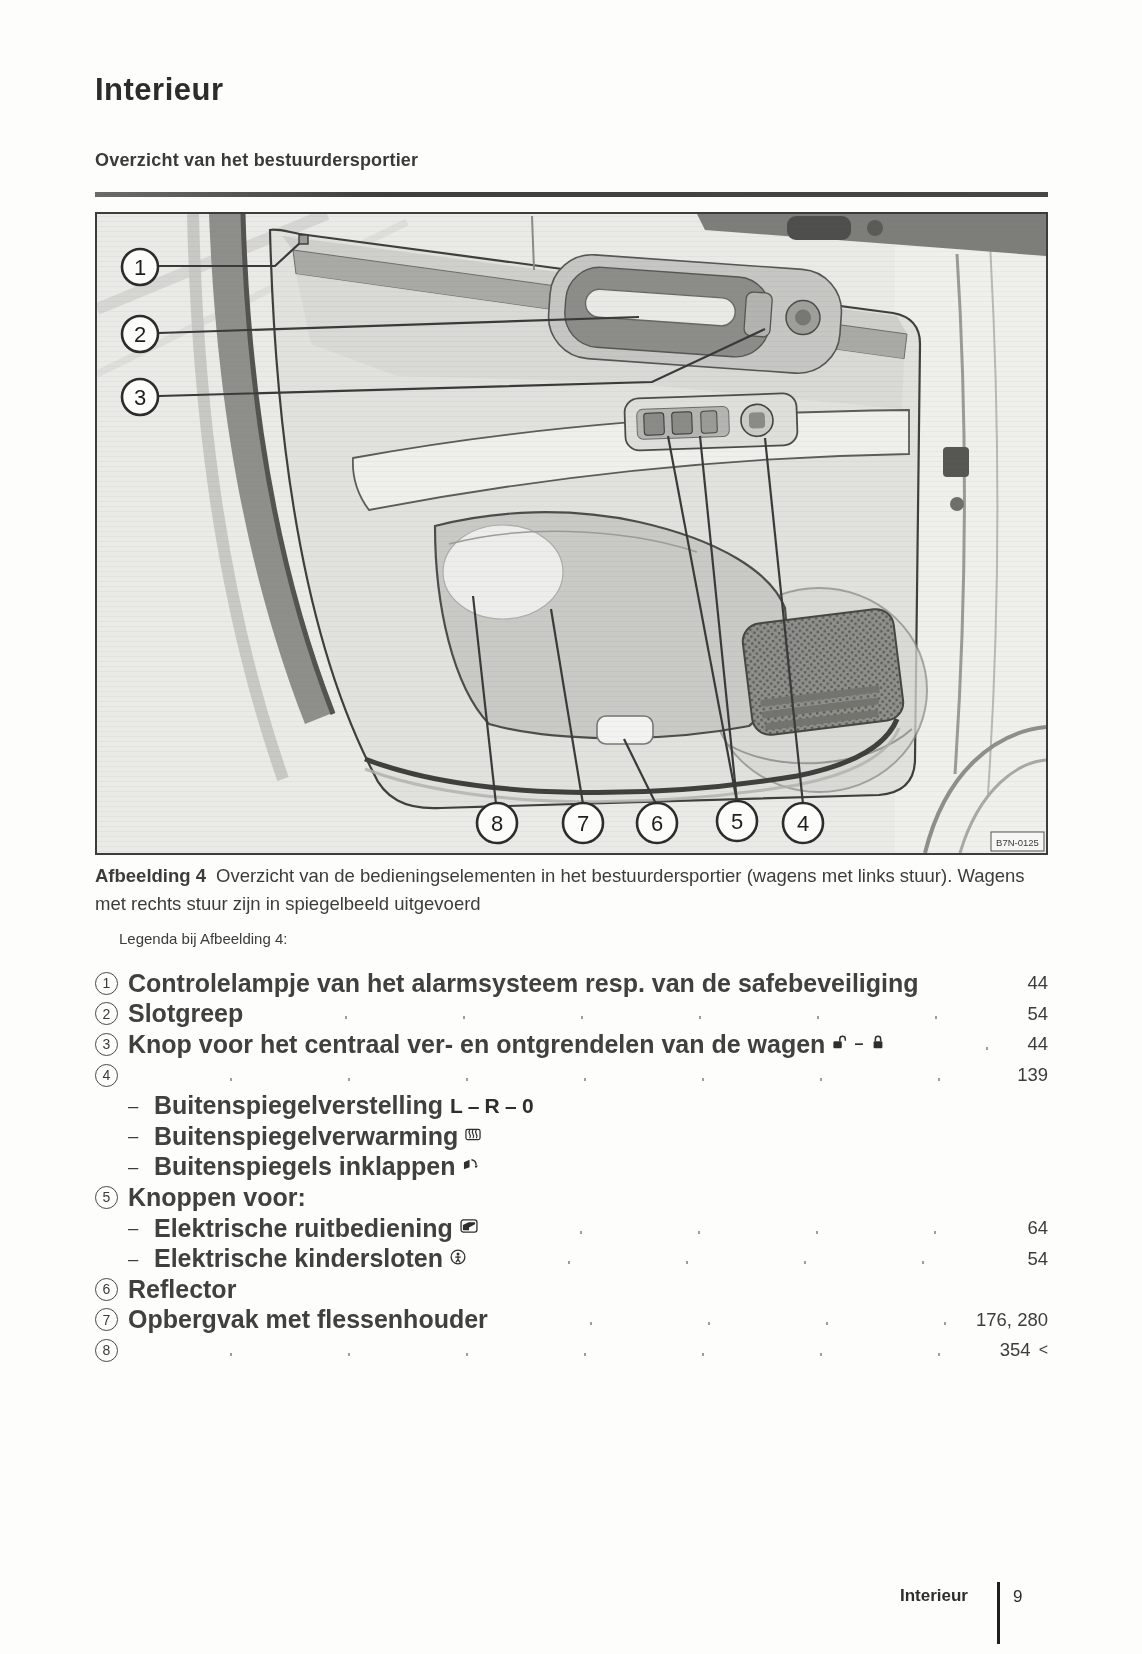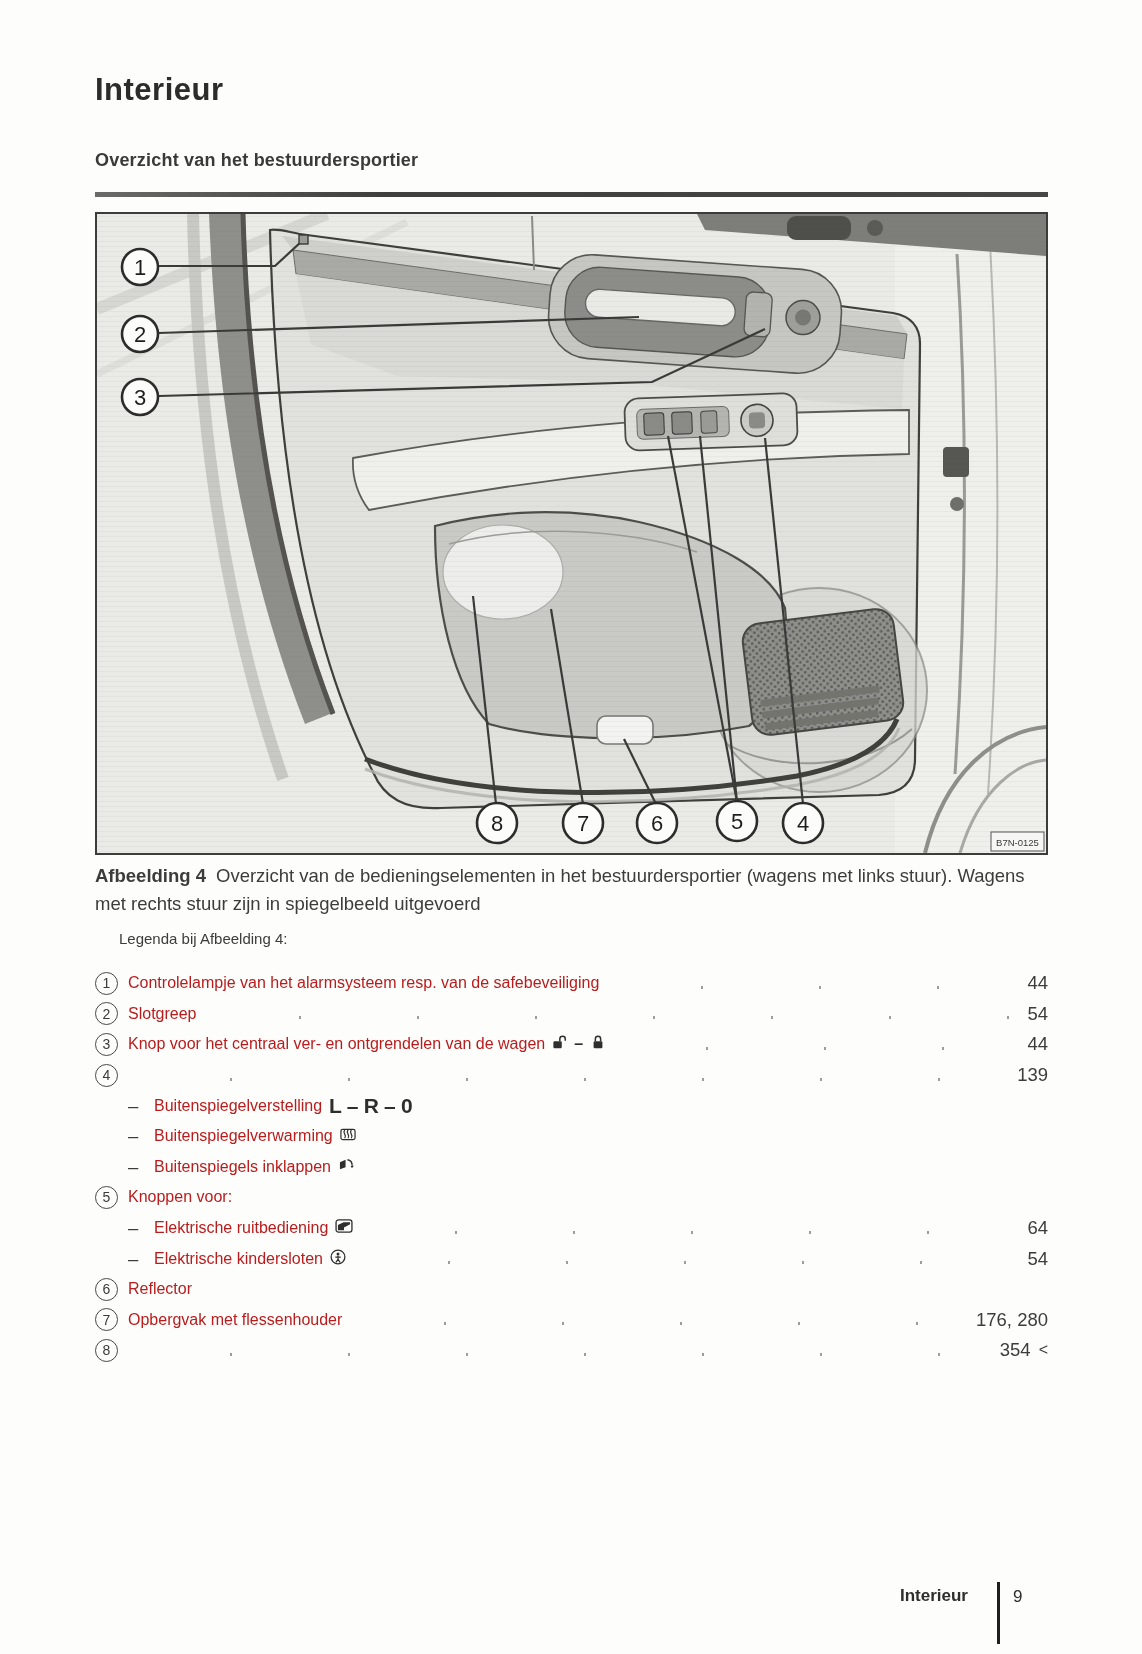--- a/index.html
+++ b/index.html
@@ -42,21 +42,21 @@
   }
   .legend-row{display:flex; align-items:center; height:30.6px;}
   .num-col{width:33px; flex:none; display:flex; align-items:center;}
   .lnum{
     width:23px; height:23px; border:1.6px solid #474745; border-radius:50%;
     font-size:14px; color:#3a3a38; display:flex; align-items:center;
     justify-content:center; box-sizing:border-box; background:#fdfdfc;
   }
   .dash-col{width:22px; flex:none; color:#3c3c3a; font-size:18.5px;}
   .sub .ltext{margin-left:4px;}
-  .ltext{font-size:16px; color:#b91c1c; white-space:nowrap;}
+  .ltext{font-size:25px; color:#404040; white-space:nowrap;font-weight:bold;}
   .suffix{font-weight:700; font-size:21px; letter-spacing:-.3px; margin-left:7px; color:#2e2e2c;}
   .icn{display:inline-block; vertical-align:-2px; margin-left:7px;}
   .icn-sep{margin:0 2px 0 6px; font-weight:700; color:#2e2e2c;}
   .leader{
     flex:1; height:7px; margin:10px 10px 0 14px; opacity:.5;
     background-image:radial-gradient(circle,#3c3c3a 1.3px,transparent 1.5px);
     background-size:118px 5px; background-position:30px 0; background-repeat:repeat-x;
   }
   .spacer{flex:1;}
   .pagecol{font-size:18.5px; color:#3c3c3a; white-space:nowrap; text-align:right;}

